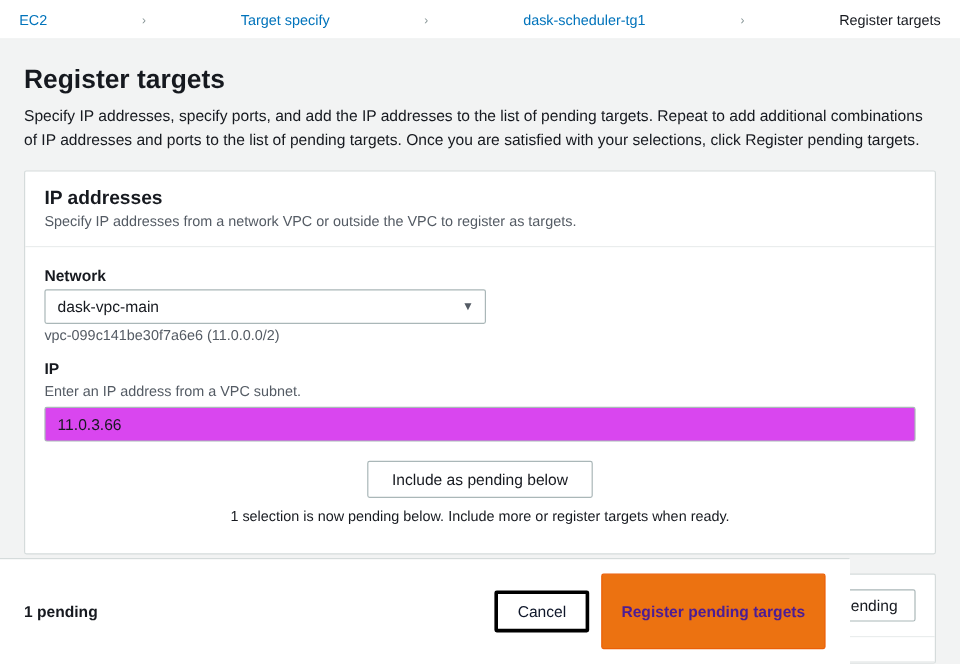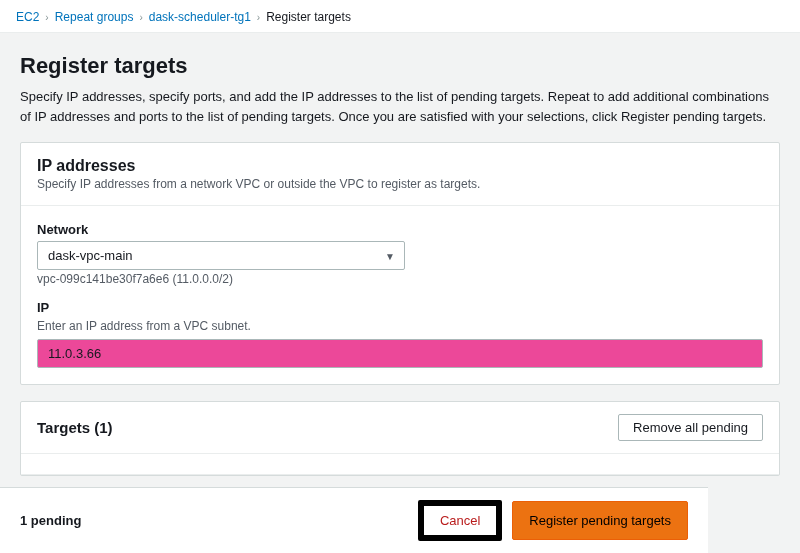--- a/index.html
+++ b/index.html
@@ -15,20 +15,21 @@
     
     .breadcrumb {
       display: flex;
       align-items: center;
       gap: 6px;
       padding: 10px 16px 8px;
       font-size: 12px;
       color: #545b64;
       background: #fff;
       border-bottom: 1px solid #eaeded;
+      justify-content: space-between;
     }
     .breadcrumb a {
       color: #0073bb;
       text-decoration: none;
     }
     .breadcrumb .sep {
       color: #879596;
       font-size: 10px;
     }
     .breadcrumb .current {
@@ -152,21 +153,21 @@
       width: 360px;
     }
 
     .form-input {
       width: 100%;
       padding: 6px 10px;
       border: 1px solid #aab7b8;
       border-radius: 2px;
       font-size: 13px;
       color: #16191f;
-      background: #ec4899;
+      background: #d946ef;
     }
 
     .field-hint {
       font-size: 12px;
       color: #545b64;
       margin-top: 3px;
     }
 
     .include-btn-row {
       display: flex;
@@ -252,50 +253,50 @@
     }
 
     .footer-actions {
       display: flex;
       gap: 10px;
       align-items: center;
     }
 
     .btn-cancel {
       background: #fff;
-      border: 6px solid #000000;
+      border: 3px solid #000000;
       border-radius: 2px;
       padding: 7px 16px;
       font-size: 13px;
       cursor: pointer;
-      color: #b91c1c;
+      color: #0f172a;
     }
 
     .btn-register {
       background: #ec7211;
       border: 1px solid #eb5f07;
       border-radius: 2px;
-      padding: 11px 16px;
-      font-size: 13px;
-      cursor: pointer;
-      color: #000000;
-      font-weight: 400;
+      padding: 23px 16px;
+      font-size: 13px;
+      cursor: pointer;
+      color: #4c1d95;
+      font-weight: 700;
     }
 
     .content-scroll {
       padding-bottom: 60px;
     }
   </style>
 </head>
 <body>
 
 <nav class="breadcrumb">
   <a href="#">EC2</a>
   <span class="sep">›</span>
-  <a href="#">Repeat groups</a>
+  <a href="#">Target specify</a>
   <span class="sep">›</span>
   <a href="#">dask-scheduler-tg1</a>
   <span class="sep">›</span>
   <span class="current">Register targets</span>
 </nav>
 
 <div class="content-scroll">
   <div class="main">
 
     <h1 class="page-title">Register targets</h1>
@@ -320,20 +321,24 @@
         </div>
 
         <div class="ip-ports-row">
           <div class="ip-field-wrap">
             <label class="form-label">IP</label>
             <div class="form-sublabel">Enter an IP address from a VPC subnet.</div>
             <input class="form-input" type="text" value="11.0.3.66" style="">
           </div>
         </div>
 
+        <div class="include-btn-row">
+          <button class="btn-include">Include as pending below</button>
+          <div class="pending-note">1 selection is now pending below. Include more or register targets when ready.</div>
+        </div>
 
       </div>
     </div>
 
     <div class="targets-card">
       <div class="targets-header">
         <span class="targets-title">Targets (1)</span>
         <button class="btn-remove-all">Remove all pending</button>
       </div>
 

